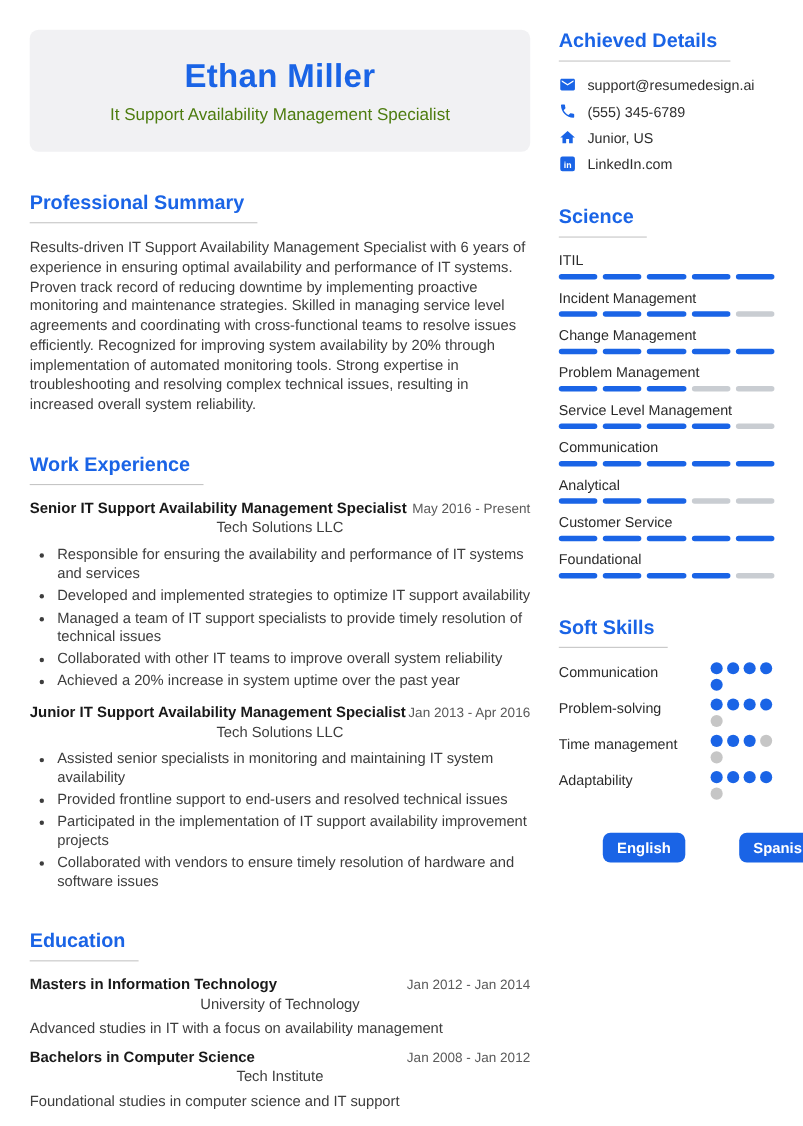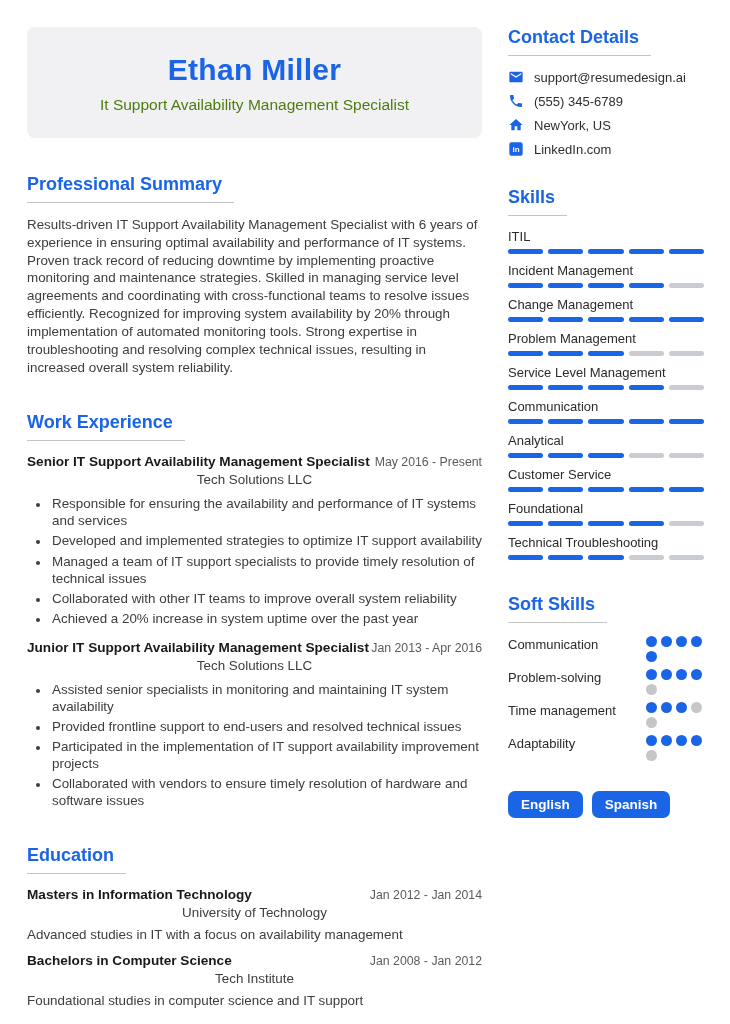--- a/index.html
+++ b/index.html
@@ -60,20 +60,21 @@
   .dots { width:58px; display:flex; flex-wrap:wrap; gap:4px; }
   .dot { width:11px; height:11px; border-radius:50%; background:#c6c6c6; }
   .dot.filled { background:var(--accent); }
 
   
   .lang-list { display:flex; gap:9px; }
   .lang-pill {
     background:var(--accent); color:#fff; font-size:13.5px; font-weight:bold;
     padding:6px 13px; border-radius:7px; border:none; cursor:pointer;
     font-family:"Liberation Sans", sans-serif;
+    margin-left:40px;
   }
 </style>
 </head>
 <body>
 
 <div class="page">
 
   <div class="left-col">
 
     <div class="header-box">
@@ -139,21 +140,21 @@
             <div class="edu-desc">Foundational studies in computer science and IT support</div>
           </div>
         </div>
     </div>
 
   </div>
 
   <div class="right-col">
 
     <div class="r-section">
-      <h2 class="section-heading">Contact Details</h2>
+      <h2 class="section-heading">Achieved Details</h2>
       <div id="contact-list">
           <div class="contact-row">
             <span class="contact-icon">
               <svg viewBox="0 0 24 24" fill="currentColor">
                 <path d="M20 4H4c-1.1 0-2 .9-2 2v12c0 1.1.9 2 2 2h16c1.1 0 2-.9 2-2V6c0-1.1-.9-2-2-2zm0 4-8 5-8-5V6l8 5 8-5v2z"></path>
               </svg>
             </span>
             <span class="contact-text">support@resumedesign.ai</span>
           </div>
           <div class="contact-row">
@@ -163,36 +164,36 @@
               </svg>
             </span>
             <span class="contact-text">(555) 345-6789</span>
           </div>
           <div class="contact-row">
             <span class="contact-icon">
               <svg viewBox="0 0 24 24" fill="currentColor">
                 <path d="M10 20v-6h4v6h5v-8h3L12 3 2 12h3v8z"></path>
               </svg>
             </span>
-            <span class="contact-text">NewYork, US</span>
+            <span class="contact-text">Junior, US</span>
           </div>
           <div class="contact-row">
             <span class="contact-icon">
               <svg viewBox="0 0 24 24">
                 <rect x="2" y="2" width="20" height="20" rx="3" fill="currentColor"></rect>
                 <text x="12" y="17" font-size="12" font-weight="bold" fill="#ffffff" text-anchor="middle" font-family="Liberation Sans, sans-serif">in</text>
               </svg>
             </span>
             <span class="contact-text">LinkedIn.com</span>
           </div>
         </div>
     </div>
 
     <div class="r-section">
-      <h2 class="section-heading">Skills</h2>
+      <h2 class="section-heading">Science</h2>
       <div id="skills-list">
           <div class="skill-item">
             <div class="skill-name">ITIL</div>
             <div class="skill-bar">
               <span class="skill-seg filled"></span>
               <span class="skill-seg filled"></span>
               <span class="skill-seg filled"></span>
               <span class="skill-seg filled"></span>
               <span class="skill-seg filled"></span>
             </div>
@@ -267,30 +268,20 @@
               <span class="skill-seg filled"></span>
             </div>
           </div>
           <div class="skill-item">
             <div class="skill-name">Foundational</div>
             <div class="skill-bar">
               <span class="skill-seg filled"></span>
               <span class="skill-seg filled"></span>
               <span class="skill-seg filled"></span>
               <span class="skill-seg filled"></span>
-              <span class="skill-seg"></span>
-            </div>
-          </div>
-          <div class="skill-item">
-            <div class="skill-name">Technical Troubleshooting</div>
-            <div class="skill-bar">
-              <span class="skill-seg filled"></span>
-              <span class="skill-seg filled"></span>
-              <span class="skill-seg filled"></span>
-              <span class="skill-seg"></span>
               <span class="skill-seg"></span>
             </div>
           </div>
         </div>
     </div>
 
     <div class="r-section" style="margin-top:34px">
       <h2 class="section-heading">Soft Skills</h2>
       <div id="soft-skills-list">
           <div class="soft-row">

